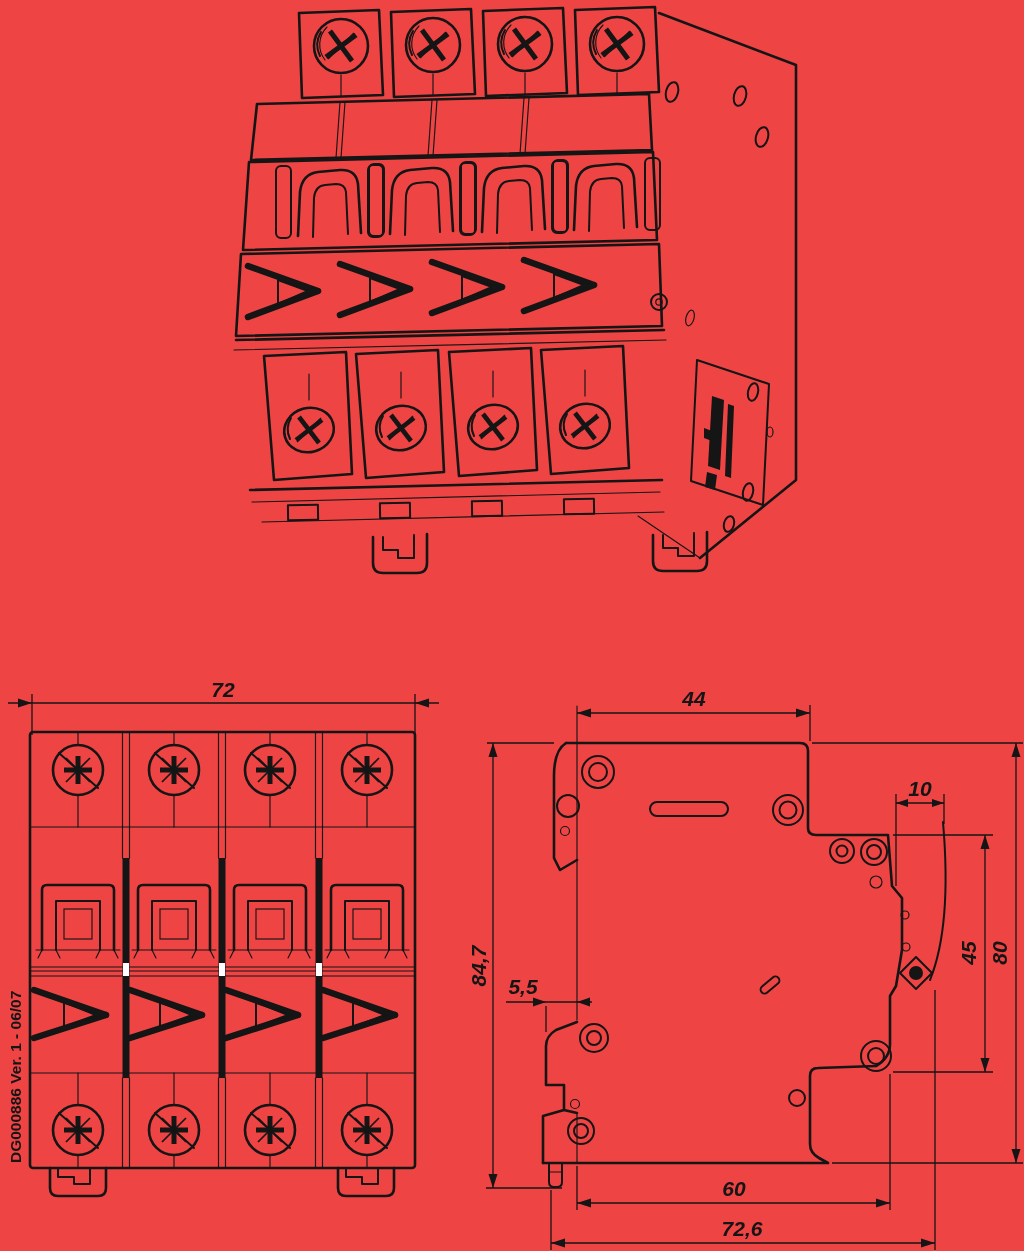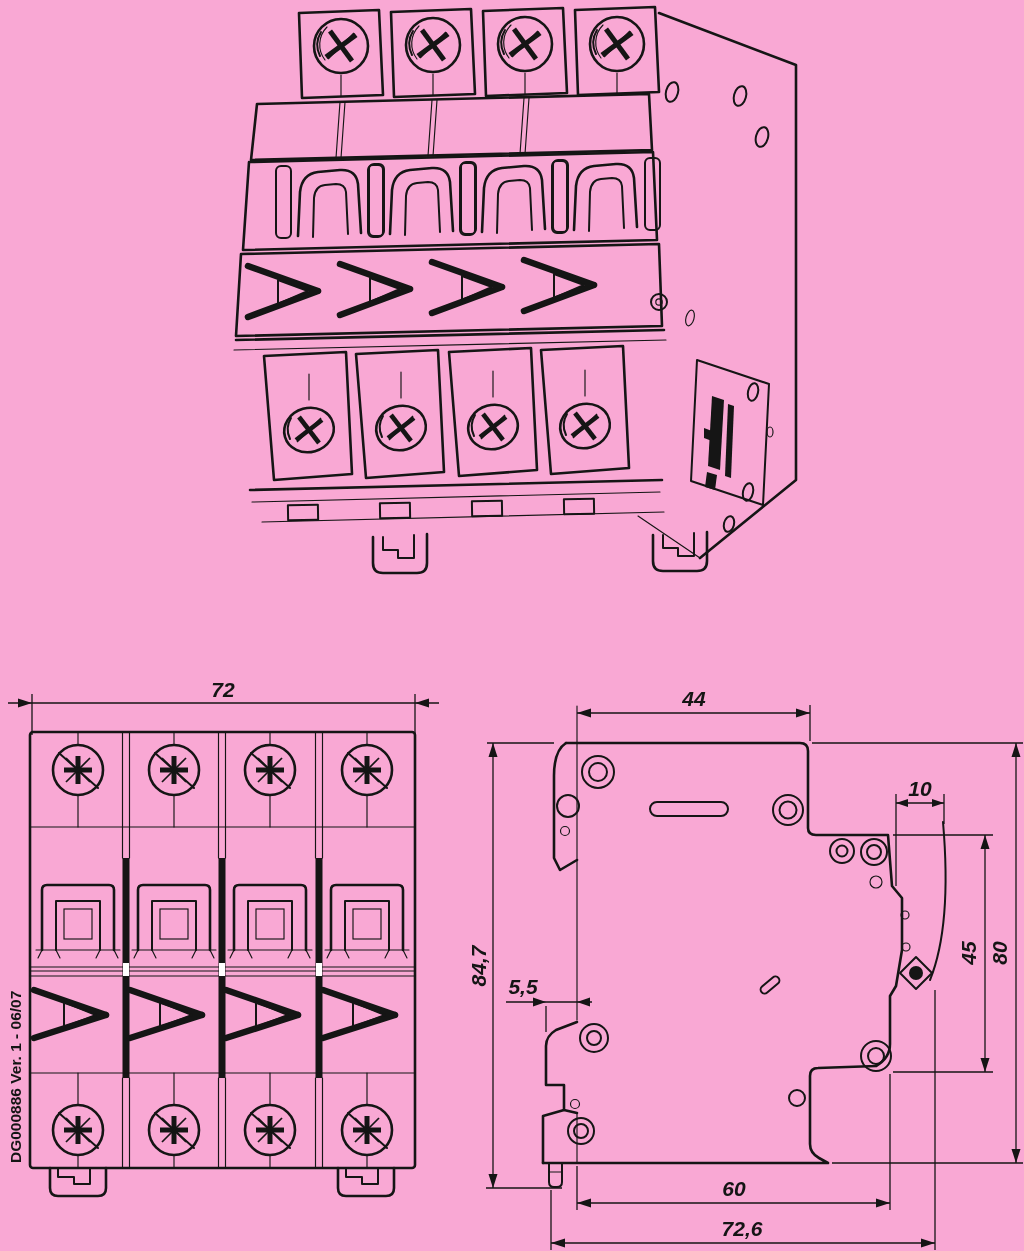--- a/index.html
+++ b/index.html
@@ -1,16 +1,16 @@
 <!DOCTYPE html>
 <html><head>
 <meta charset="utf-8">
 <style>
   html,body{margin:0;padding:0;background:#ffffff;}
-  .stage{position:relative;width:1024px;height:1251px;background:#f9a8d4;overflow:hidden;
+  .stage{position:relative;width:1024px;height:1251px;background:#ef4444;overflow:hidden;
          font-family:"Liberation Sans",sans-serif;}
   svg{position:absolute;inset:0;}
   .ln{stroke:#151515;fill:none;stroke-width:2.6;stroke-linecap:round;stroke-linejoin:round;}
   .md{stroke:#151515;fill:none;stroke-width:2;stroke-linecap:round;stroke-linejoin:round;}
   .thin{stroke:#151515;fill:none;stroke-width:1.15;stroke-linecap:round;}
   .dim{stroke:#151515;fill:none;stroke-width:1.3;}
   .arr{fill:#151515;stroke:none;}
   .blk{fill:#151515;stroke:none;}
   .wht{fill:#ffffff;stroke:none;}
   .chv{stroke:#151515;fill:none;stroke-width:6.5;stroke-linecap:round;stroke-linejoin:round;}

